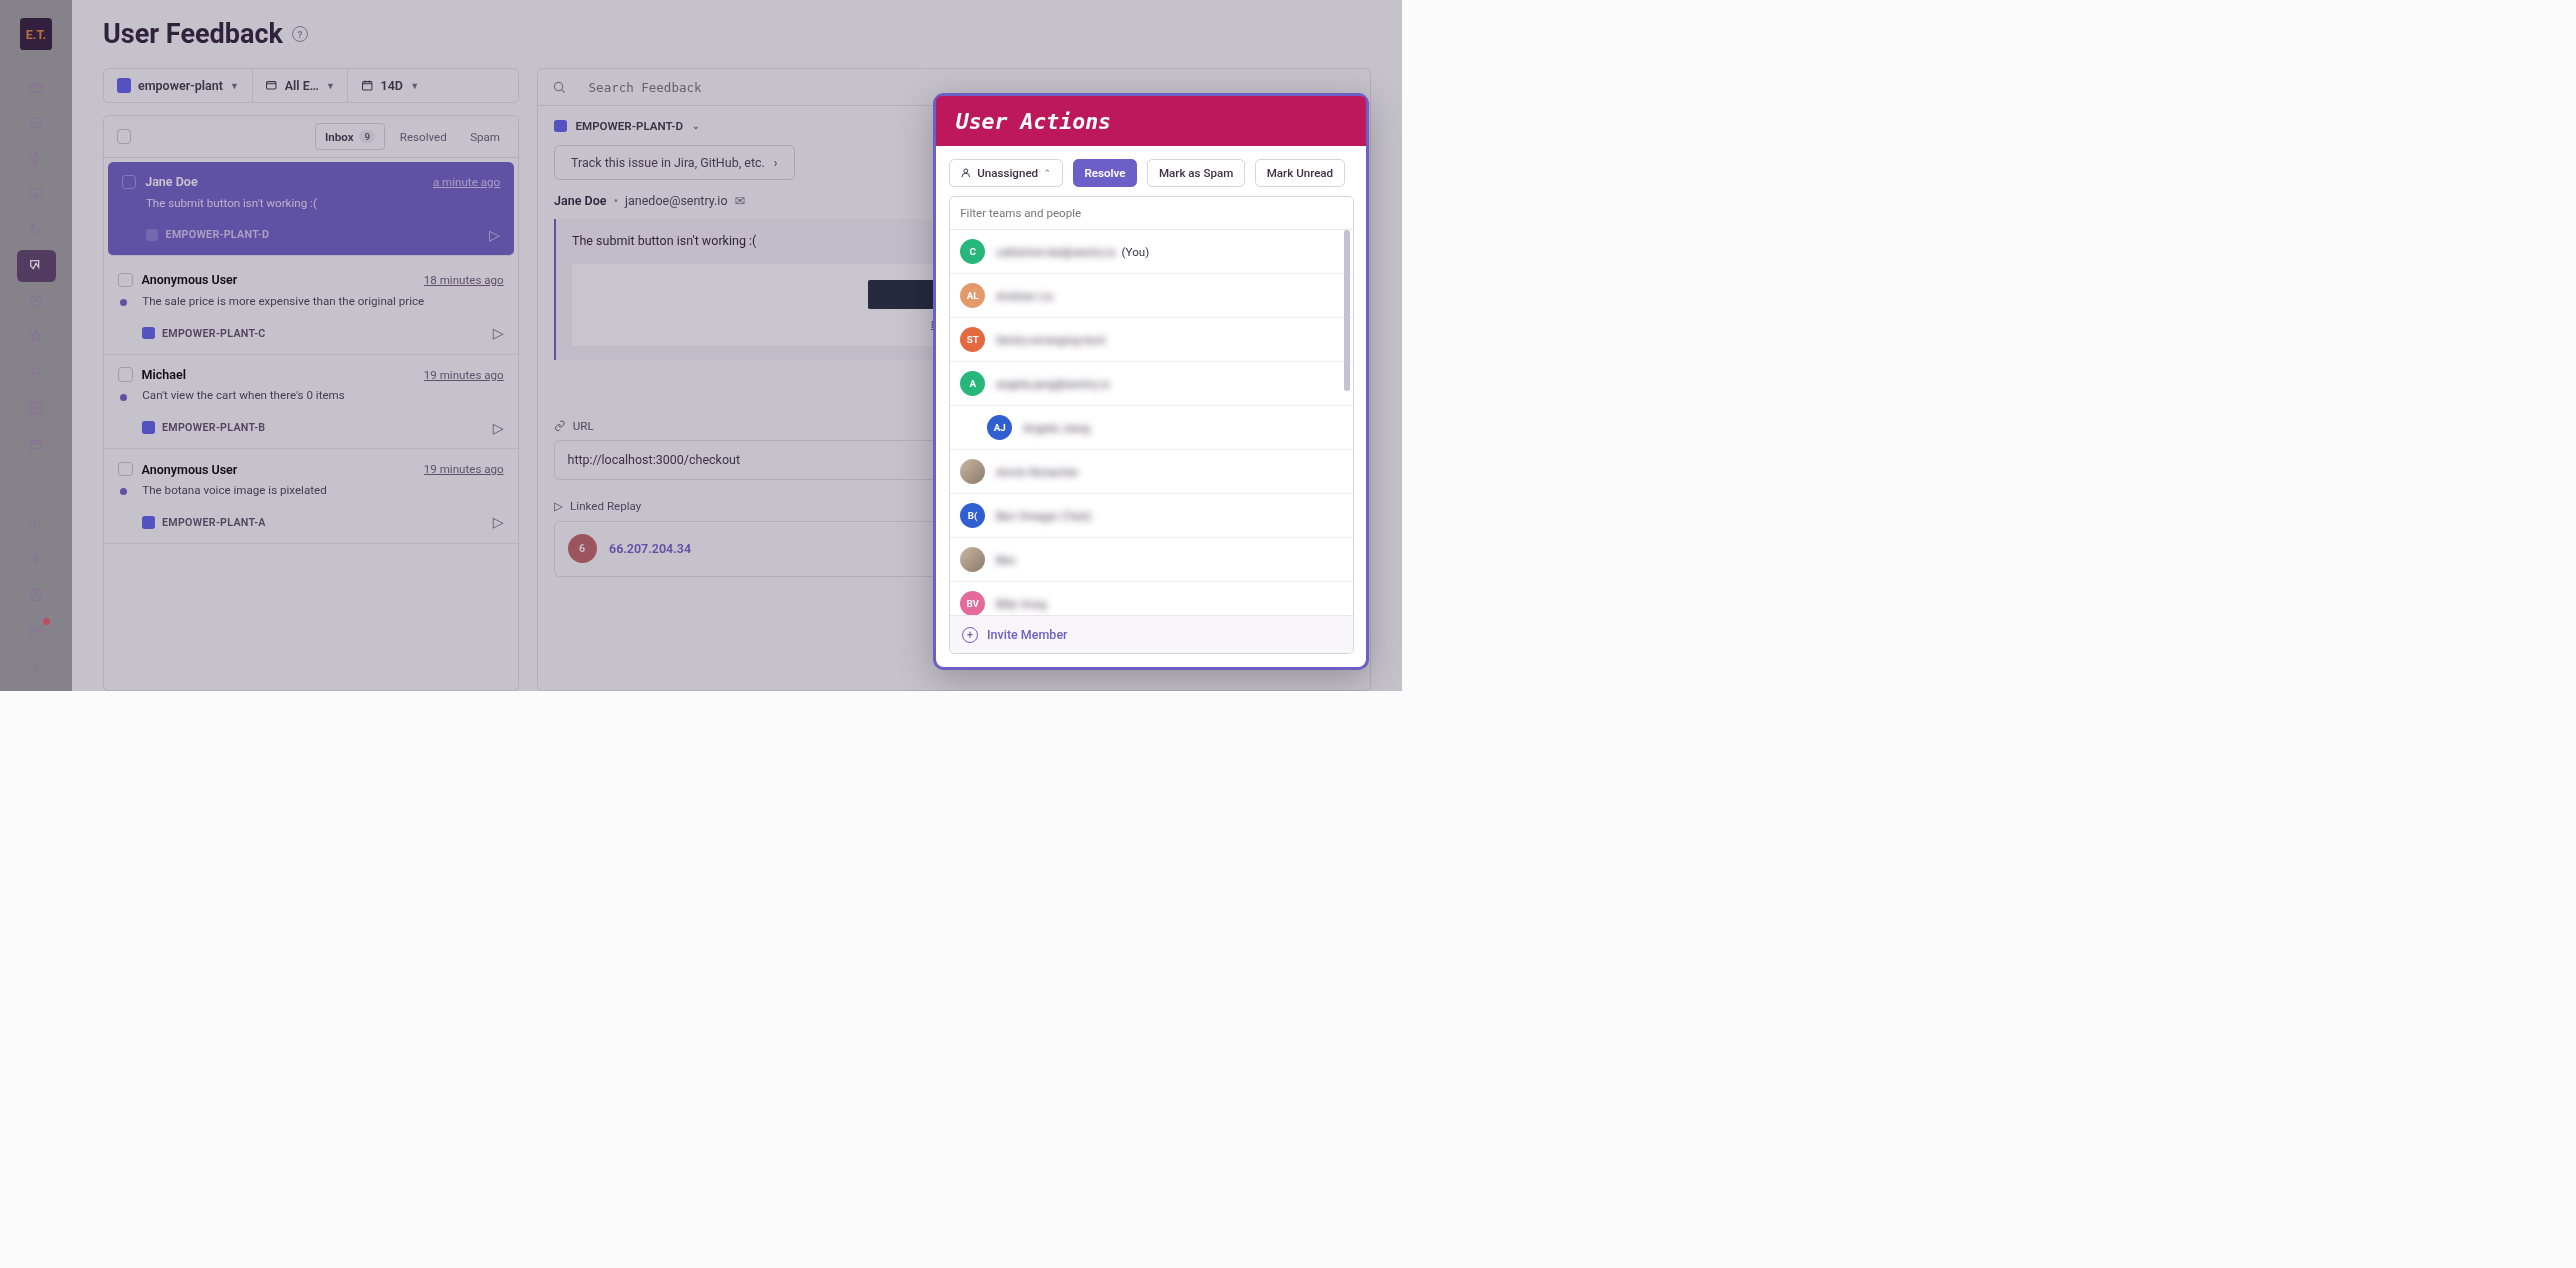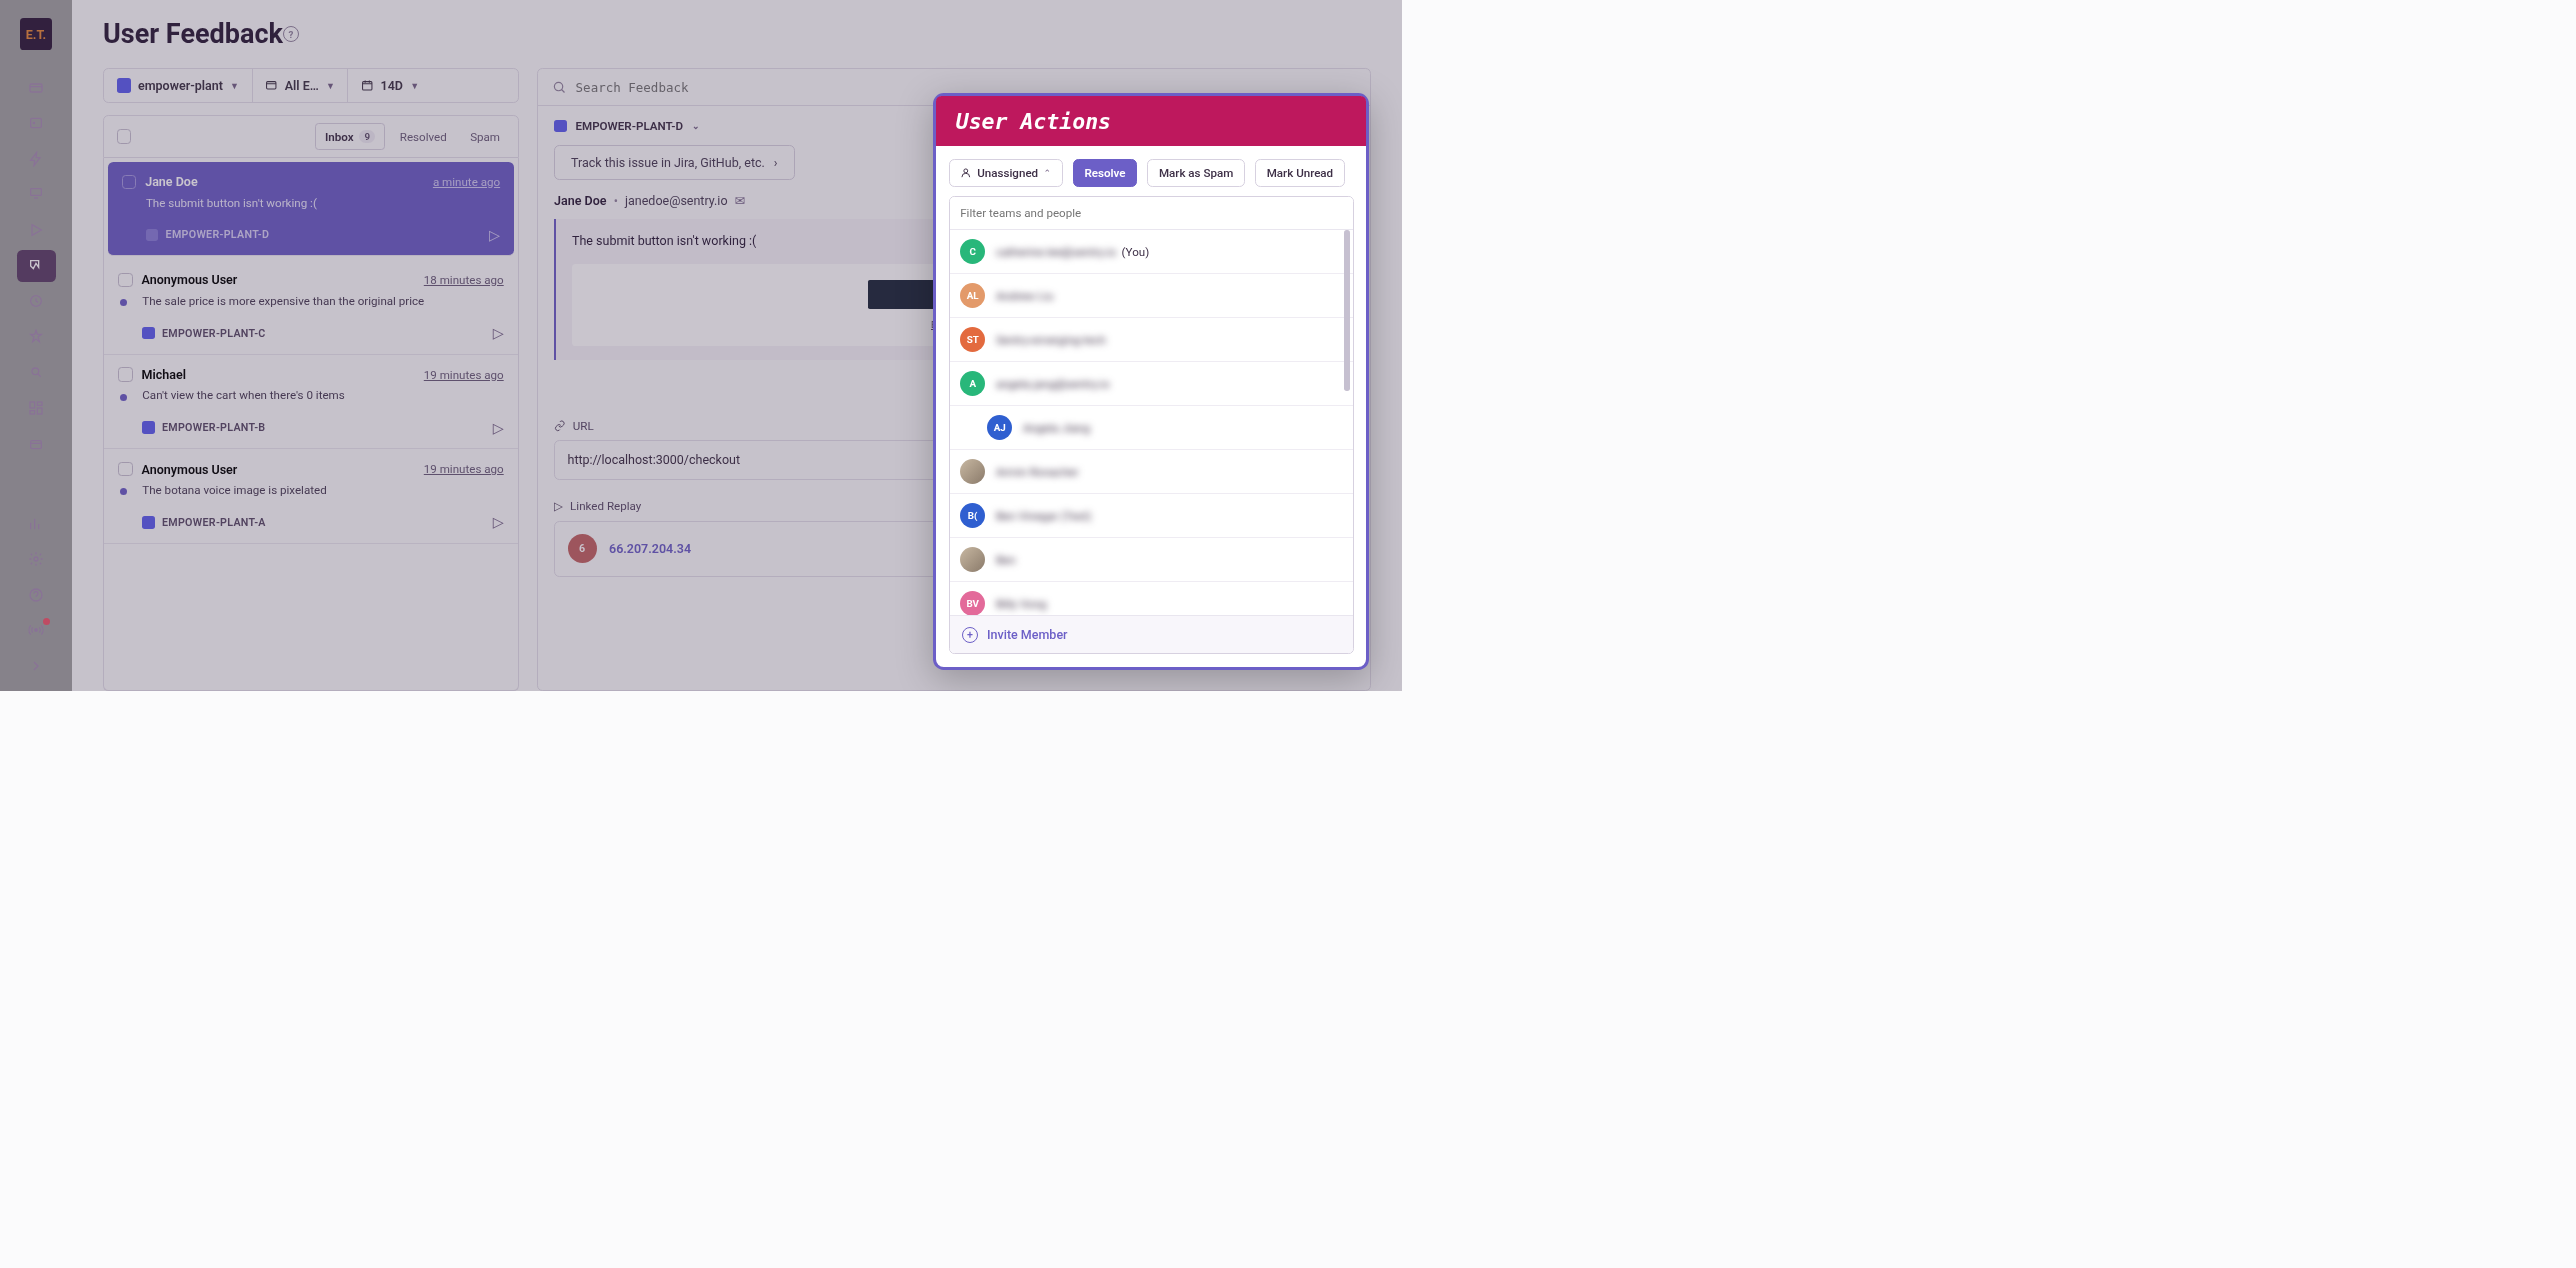--- a/index.html
+++ b/index.html
@@ -10,21 +10,21 @@
   .nav-icon { width: 39px; height: 32px; display: flex; align-items: center; justify-content: center; color: #a78db3; border-radius: 5.4px; cursor: pointer; }
   .nav-icon.active { background: #5e4168; color: #fff; }
   .nav-icon svg { width: 16px; height: 16px; }
   .nav-spacer { flex: 1; }
   .notif-dot { position: relative; }
   .notif-dot::after { content: ''; position: absolute; top: 3.6px; right: 5.4px; width: 7.2px; height: 7.2px; background: #f1576c; border-radius: 50%; }
   .sidebar-collapse { margin-bottom: 9px; }
   
   .main { position: absolute; left: 72px; top: 0; right: 0; bottom: 0; display: flex; flex-direction: column; }
   .page-header { padding: 18px 31px 9px; }
-  .page-title { font-size: 27px; font-weight: 700; color: #2b1d38; display: flex; align-items: center; }
+  .page-title { font-size: 27px; font-weight: 700; color: #2b1d38; display: flex; align-items: center; gap: 9px; }
   .help-icon { width: 16px; height: 16px; border: 1.3px solid #9386a0; border-radius: 50%; display: inline-flex; align-items: center; justify-content: center; font-size: 9.8px; color: #9386a0; }
   
   .content { display: flex; gap: 18px; padding: 9px 31px 0; flex: 1; min-height: 0; }
   
   .left-panel { width: 416px; display: flex; flex-direction: column; }
   .filters-row { display: flex; border: 0.9px solid #e2dee9; border-radius: 5.4px; overflow: hidden; margin-bottom: 12px; }
   .filter-chip { padding: 9px 12.5px; border-right: 0.9px solid #e2dee9; display: flex; align-items: center; gap: 7.2px; font-size: 12.5px; color: #3e3446; cursor: pointer; font-weight: 600; }
   .filter-chip:last-child { border-right: none; }
   .filter-chip .proj-icon { width: 14.3px; height: 14.3px; background: #5d5fef; border-radius: 2.7px; }
   .chev { font-size: 9px; color: #776589; }
@@ -49,21 +49,21 @@
   .fb-time { margin-left: auto; font-size: 11.6px; color: #6b5d7a; text-decoration: underline; }
   .fb-msg { margin-top: 5.4px; margin-left: 24px; font-size: 11.6px; color: #4a3e56; line-height: 1.4; }
   .fb-footer { margin-top: 16px; margin-left: 24px; display: flex; align-items: center; gap: 7.2px; }
   .proj-icon-sm { width: 12.5px; height: 12.5px; background: #5d5fef; border-radius: 2.7px; }
   .fb-proj { font-size: 10.7px; font-weight: 600; color: #5a4b68; letter-spacing: 0.3px; }
   .play-icon { margin-left: auto; color: #776589; }
   .fb-item.selected .play-icon { color: #d0c9f0; }
   .unread-dot { position: absolute; left: 16px; top: 39px; width: 7.2px; height: 7.2px; background: #6c5fc7; border-radius: 50%; }
   
   .right-panel { flex: 1; display: flex; flex-direction: column; border: 0.9px solid #e2dee9; border-radius: 5.4px; min-width: 0; }
-  .search-bar { padding: 10.7px 14.3px; display: flex; align-items: center; gap: 9px; border-bottom: 0.9px solid #e2dee9; color: #9386a0; }
+  .search-bar { padding: 10.7px 14.3px; display: flex; align-items: center; gap: 22px; border-bottom: 0.9px solid #e2dee9; color: #9386a0; }
   .search-bar input { border: none; outline: none; font-size: 12.5px; flex: 1; background: transparent; font-family: monospace; }
   .detail-head { padding: 12.5px 16px; display: flex; align-items: center; gap: 9px; font-size: 11.6px; font-weight: 600; color: #3e3047; }
   .actions-row { padding: 0 16px 12.5px; display: flex; align-items: center; gap: 9px; }
   .track-btn { border: 0.9px solid #d7d1e0; border-radius: 5.4px; padding: 9px 16px; font-size: 12.5px; color: #4a3e56; display: flex; align-items: center; gap: 9px; cursor: pointer; }
   .seconds-ago { margin-left: auto; font-size: 11.6px; color: #6b5d7a; text-decoration: underline; }
   
   .detail-body { padding: 0 16px 16px; overflow-y: auto; flex: 1; }
   .user-line { display: flex; align-items: center; gap: 7.2px; font-size: 12.5px; margin-bottom: 10.7px; }
   .user-line .name { font-weight: 600; color: #2b1d38; }
   .user-line .dot { color: #9386a0; }

